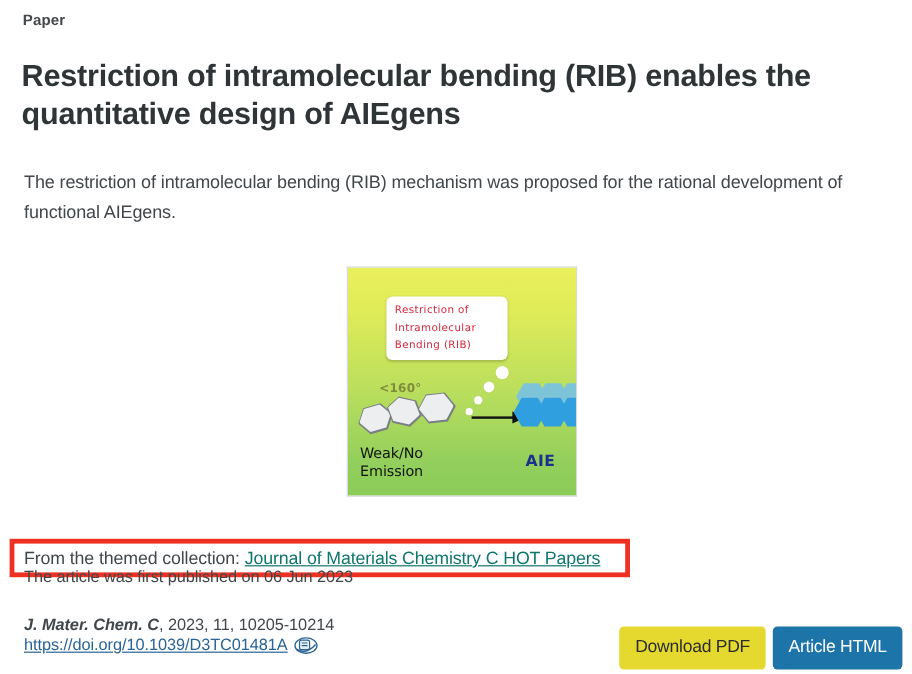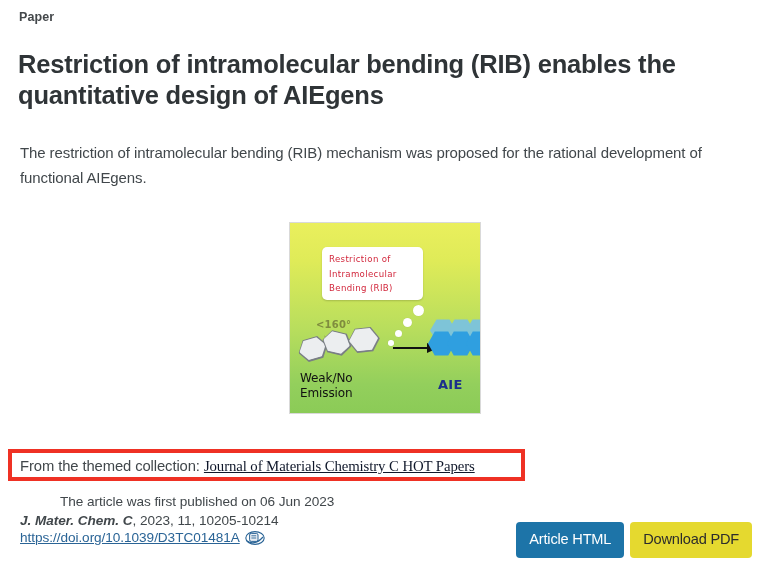--- a/index.html
+++ b/index.html
@@ -207,35 +207,33 @@
     position: absolute;
     left: 20px;
     top: 456px;
     font-size: 14.8px;
     line-height: 20px;
     color: #41474b;
     letter-spacing: -.1px;
     white-space: nowrap;
   }
   .themed a {
-    color: #0f172a;
+    color: #0f766e;
     text-decoration: underline;
-    font-family: Liberation Serif, serif;
   }
 
   
   .pubdate {
     position: absolute;
     left: 20px;
-    top: 493px;
+    top: 472px;
     font-size: 13.6px;
     line-height: 18px;
     color: #41474b;
     letter-spacing: -.05px;
-    margin-left: 40px;
   }
   .citation {
     position: absolute;
     left: 20px;
     top: 512px;
     font-size: 13.6px;
     line-height: 18px;
     color: #41474b;
     letter-spacing: -.05px;
   }
@@ -375,17 +373,17 @@
         <ellipse cx="10" cy="8" rx="9.2" ry="6.4" fill="#ffffff" stroke="#2a6496" stroke-width="1.1"></ellipse>
         <rect x="4.6" y="3.4" width="8.4" height="8" rx="1.6" fill="#e9eef3" stroke="#2a6496" stroke-width="1"></rect>
         <line x1="6.4" y1="5.8" x2="11.2" y2="5.8" stroke="#2a6496" stroke-width=".9"></line>
         <line x1="6.4" y1="8" x2="11.2" y2="8" stroke="#2a6496" stroke-width=".9"></line>
         <path d="M2 11 Q10 16 18 7" fill="none" stroke="#2a6496" stroke-width="1.2"></path>
       </svg>
     </span>
   </div>
 
   <div class="btn-row">
+    <button class="btn btn-pdf">Download PDF</button>
     <button class="btn btn-html">Article HTML</button>
-    <button class="btn btn-pdf">Download PDF</button>
   </div>
 
 </div>
 
 </body></html>

